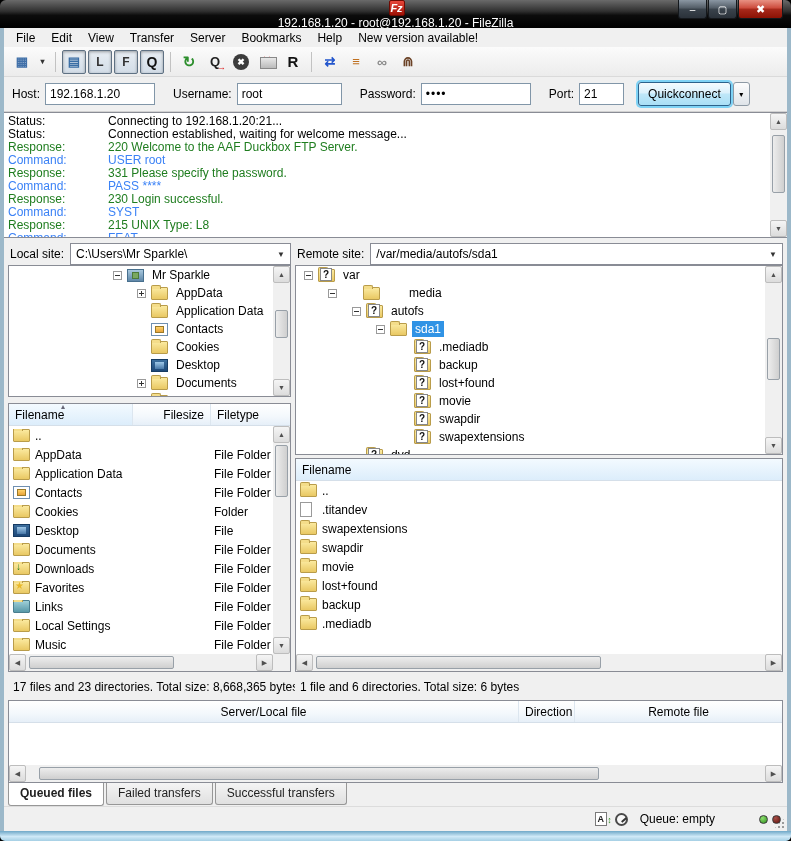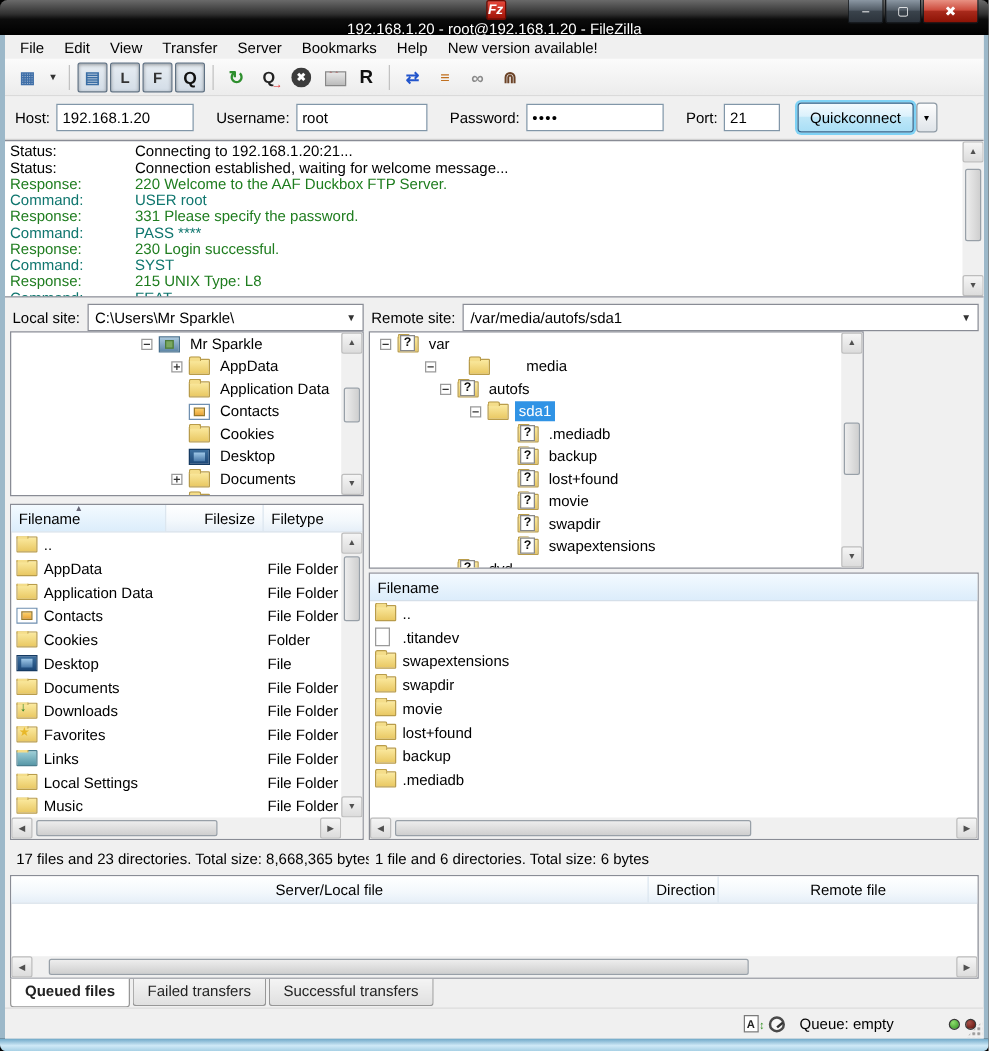--- a/index.html
+++ b/index.html
@@ -79,21 +79,21 @@
     border:1px solid #8e9aa5; border-radius:3px; background:linear-gradient(#fdfdfd,#dfe4e9); }
 
   
   .log { position:absolute; top:84px; left:0; right:0; height:126px; background:#fff;
     border-top:1px solid #898c95; border-bottom:1px solid #898c95; overflow:hidden; padding:2px 0 0 4px;
     line-height:13px; }
   .log-line { display:flex; white-space:nowrap; }
   .log-label { width:100px; flex:none; }
   .log-status { color:#000; }
   .log-response { color:#1f7d1f; }
-  .log-command { color:#0f766e; }
+  .log-command { color:#3b82f6; }
 
   
   .sb-v { position:absolute; top:0; bottom:0; right:0; width:17px; background:#f0f0f0; }
   .sb-h { position:absolute; left:0; right:0; bottom:0; height:17px; background:#f0f0f0; }
   .sb-btn { position:absolute; width:17px; height:17px; display:flex; align-items:center; justify-content:center;
     font-size:7px; color:#505050; background:linear-gradient(#f5f5f5,#dcdcdc); border:1px solid #bdbdbd; border-radius:2px; }
   .sb-up { top:0; left:0; } .sb-down { bottom:0; left:0; }
   .sb-left { left:0; top:0; } .sb-right { right:0; top:0; }
   .sb-thumb { position:absolute; left:2px; right:2px; border:1px solid #98a0a8; border-radius:2px;
     background:linear-gradient(90deg,#ededed,#cfcfcf); }
@@ -104,21 +104,21 @@
   
   .pane-hdr { position:absolute; height:22px; display:flex; align-items:center; }
   .pane-hdr-label { padding:0 6px 0 2px; white-space:nowrap; }
   .combo { flex:1; height:22px; background:#fff; border:1px solid #898c95; display:flex; align-items:center;
     padding-left:5px; position:relative; }
   .combo-arrow { position:absolute; right:1px; top:1px; bottom:1px; width:16px; display:flex; align-items:center;
     justify-content:center; font-size:8px; color:#333; }
 
   .tree-panel, .list-panel, .queue-panel { position:absolute; background:#fff; border:1px solid #898c95; overflow:hidden; }
   .tree-row { height:18px; display:flex; align-items:center; white-space:nowrap; }
-  .lvl1{padding-left:8px;} .lvl2{padding-left:44px;gap:21px;} .lvl3{padding-left:56px;}
+  .lvl1{padding-left:8px;} .lvl2{padding-left:32px;gap:21px;} .lvl3{padding-left:56px;}
   .lvl4{padding-left:80px;} .lvl5{padding-left:104px;}
   .exp { width:9px; height:9px; flex:none; margin-right:5px; border:1px solid #9a9a9a; background:#fff; position:relative; }
   .exp::before { content:""; position:absolute; left:1px; right:1px; top:3px; height:1px; background:#333; }
   .exp.exp-plus::after { content:""; position:absolute; top:1px; bottom:1px; left:3px; width:1px; background:#333; }
   .exp.exp-none { visibility:hidden; }
   .exp.exp-none::before { display:none; }
 
   .ico { width:17px; height:13px; flex:none; margin-right:5px; position:relative; }
   .ic-folder, .ic-folder-q { background:linear-gradient(#fbeaa0,#e9c863); border:1px solid #b99c4a; border-radius:1px; }
   .ic-folder::before, .ic-folder-q::before { content:""; position:absolute; top:-3px; left:-1px; width:8px; height:3px;
@@ -513,21 +513,21 @@
     </div>
 
     <div class="pane-hdr" style="left:291px;top:215px;width:488px;">
       <span class="pane-hdr-label">Remote site:</span>
       <div class="combo">
         <span>/var/media/autofs/sda1</span>
         <span class="combo-arrow">▼</span>
       </div>
     </div>
 
-    <div class="tree-panel" style="left:291px;top:237px;width:396px;height:190px;">
+    <div class="tree-panel" style="left:291px;top:237px;width:488px;height:190px;">
       <div>
 
           <div class="tree-row lvl1">
             <span class="exp exp-minus"></span>
             <span class="ico ic-folder-q"></span>
             <span class="tree-label">var</span>
           </div>
 
           <div class="tree-row lvl2">
             <span class="exp exp-minus"></span>

